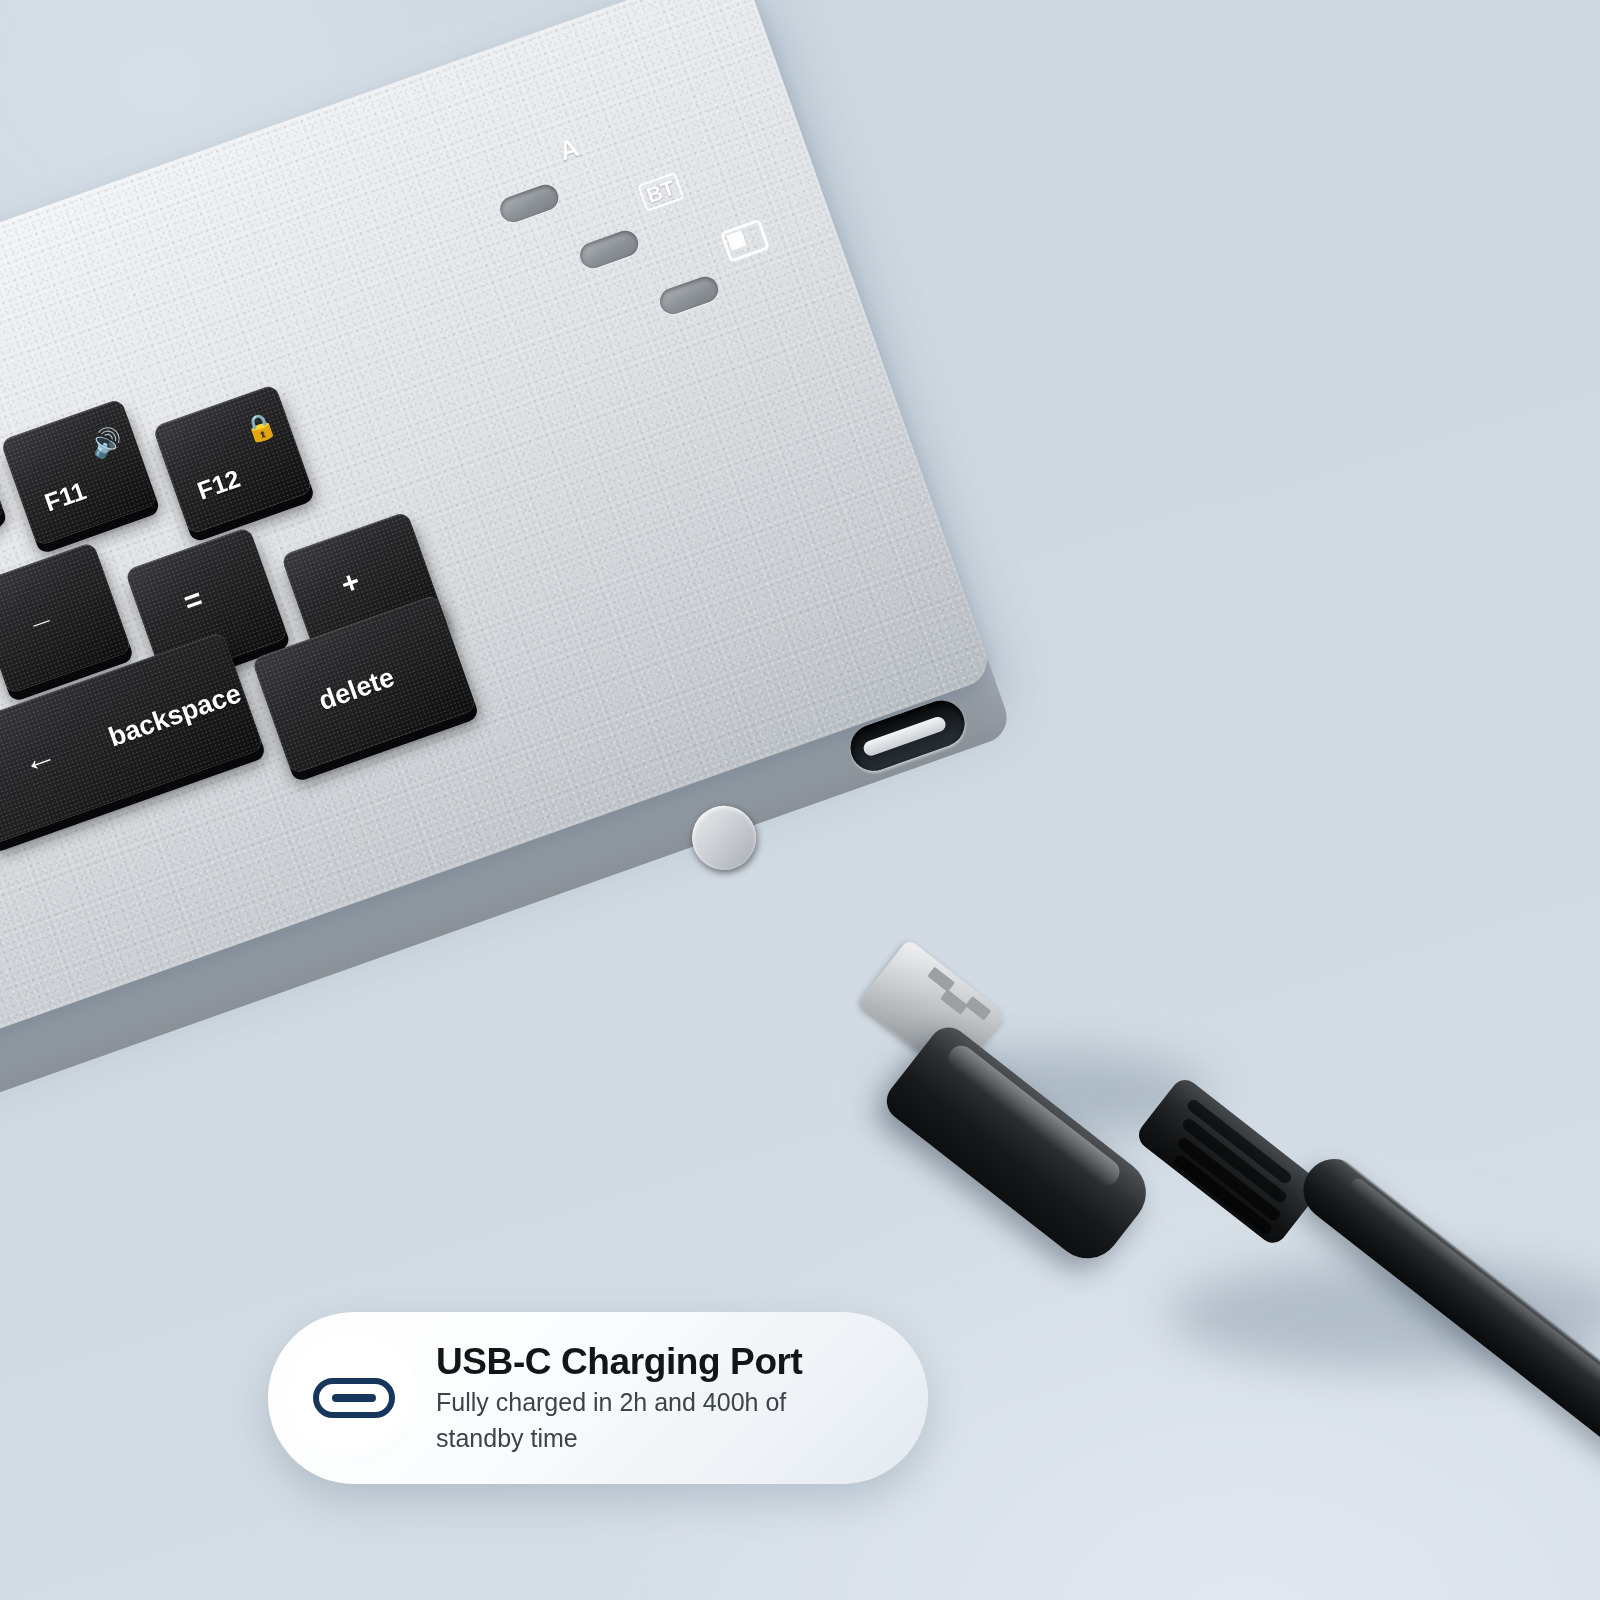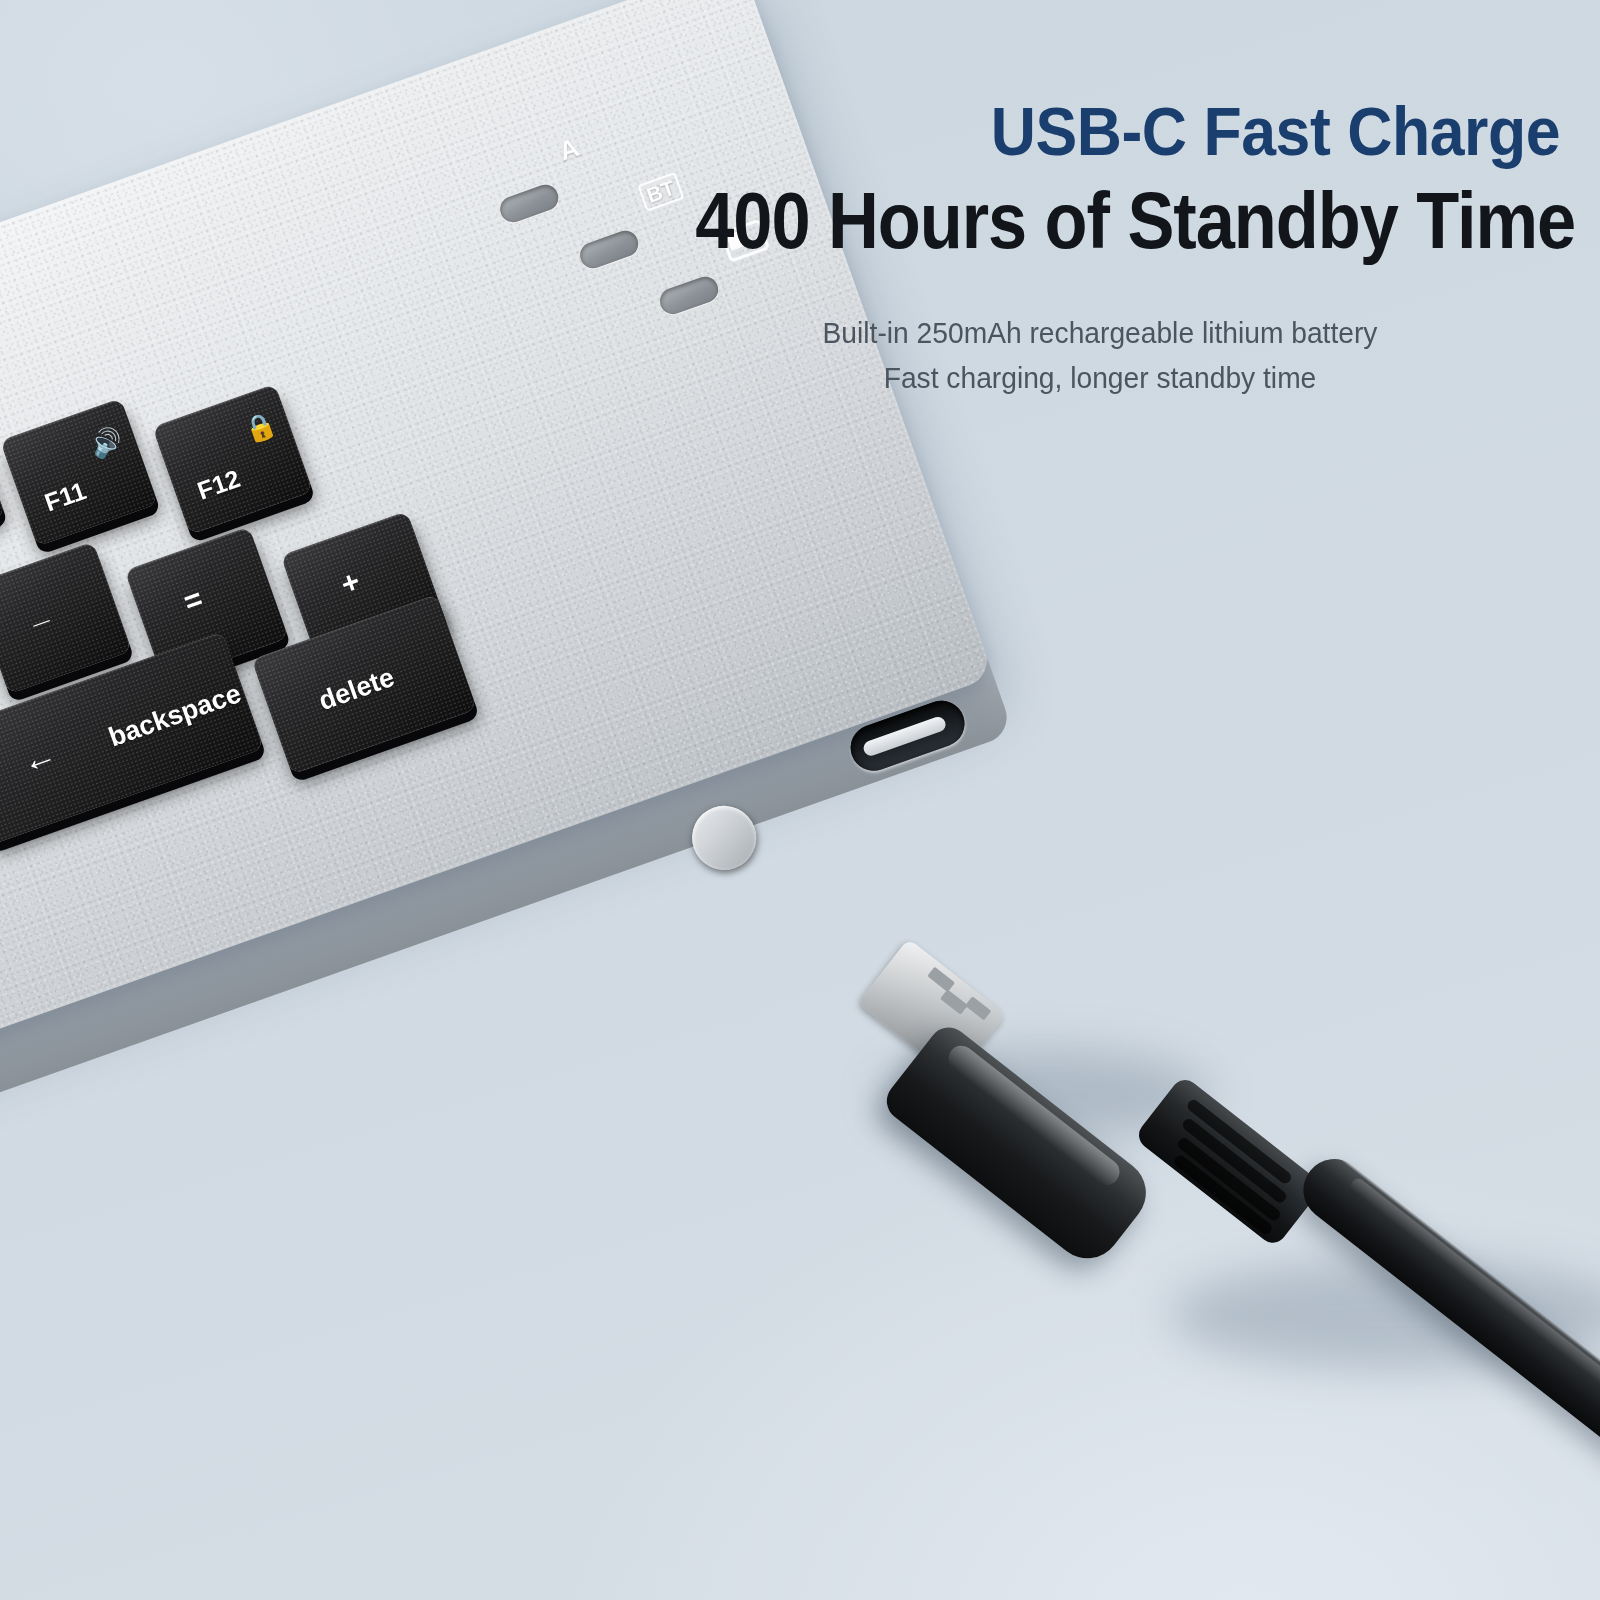--- a/index.html
+++ b/index.html
@@ -190,23 +190,28 @@
       <div class="rib" style="left:30px;top:30px;width:128px;"></div>
       <div class="rib" style="left:38px;top:48px;width:126px;"></div>
       <div class="rib" style="left:46px;top:64px;width:120px;"></div>
     </div>
 
     <div class="ccord">
       <div class="cshine" style="left:40px;top:6px;width:420px;height:14px;opacity:.5;"></div>
     </div>
   </div>
 
-  <div class="txt">
-    <div class="kicker">USB-C Fast Charge</div>
-    <div class="headline">400 Hours of Standby Time</div>
-    <div class="sub">
-      <div>Built-in 250mAh rechargeable lithium battery</div>
-      <div>Fast charging, longer standby time</div>
+
+  <div class="badge">
+    <div class="bcircle">
+      <svg width="84" height="50" viewBox="0 0 84 50">
+        <rect x="4" y="8" width="76" height="34" rx="17" ry="17" fill="none" stroke="#16365c" stroke-width="6"></rect>
+        <rect x="20" y="21" width="44" height="8" rx="4" ry="4" fill="#16365c"></rect>
+      </svg>
+    </div>
+    <div class="btxt">
+      <div class="btitle">USB-C Charging Port</div>
+      <div class="bsub">Fully charged in 2h and 400h of</div>
+      <div class="bsub">standby time</div>
     </div>
   </div>
 
-
 </div>
 
 </body></html>

